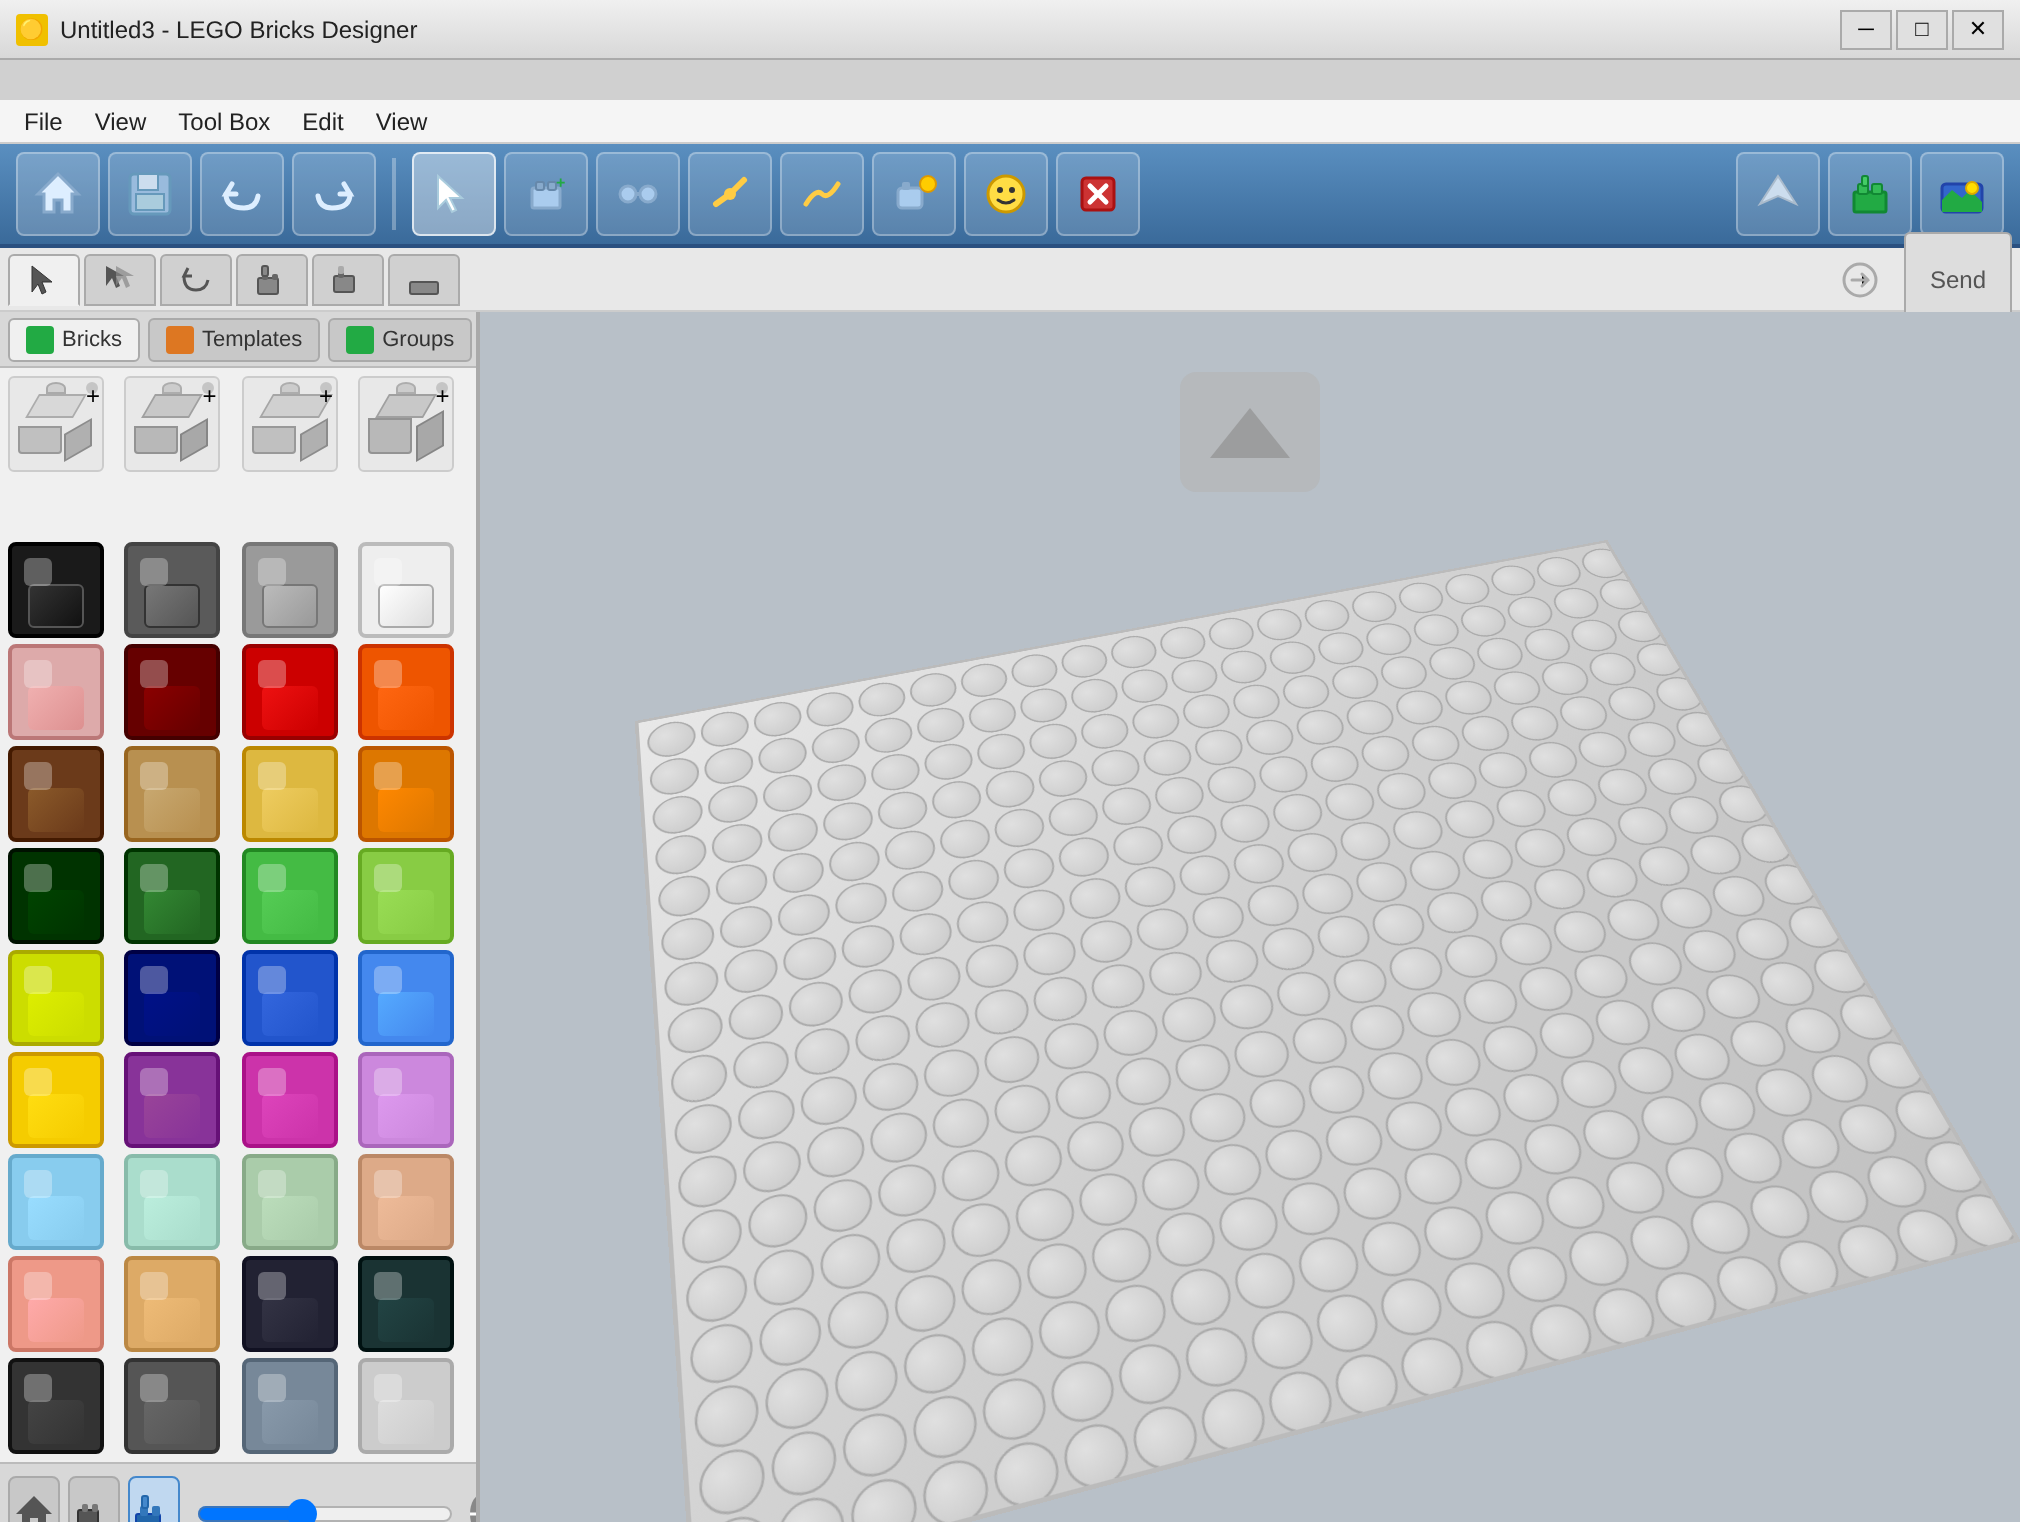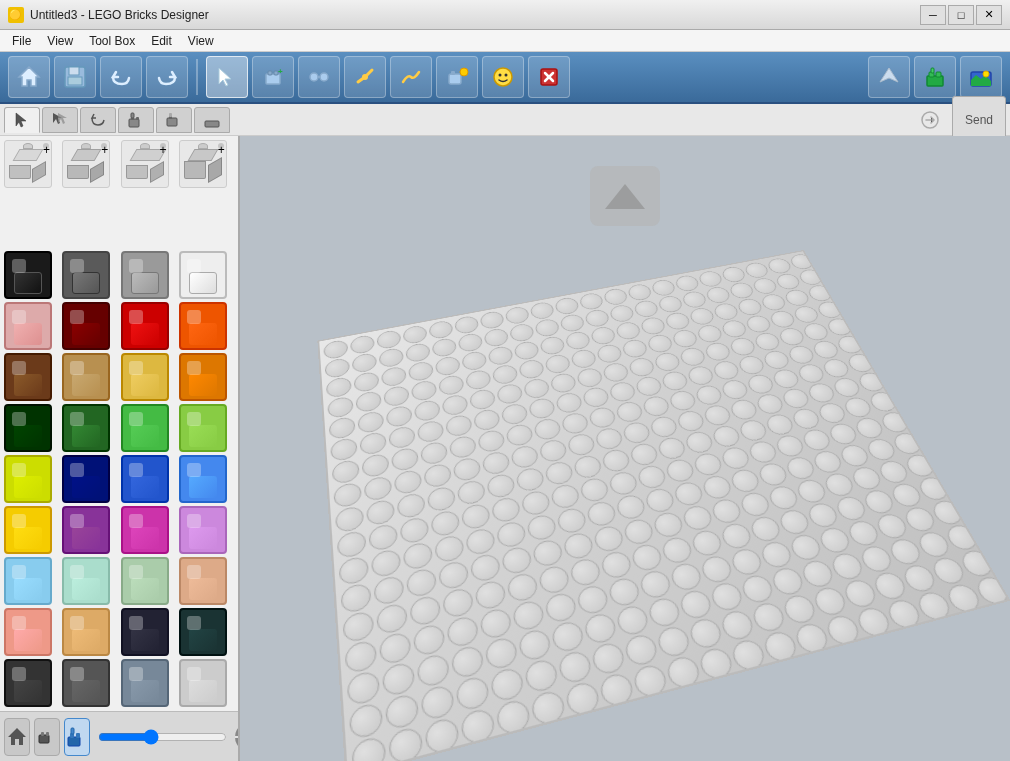--- a/index.html
+++ b/index.html
@@ -13,21 +13,21 @@
     }
     #titlebar-left { display: flex; align-items: center; gap: 6px; }
     #titlebar-icon { width: 16px; height: 16px; background: #f0c000; border-radius: 2px; display:flex; align-items:center; justify-content:center; font-size:10px; color:#333; }
     #titlebar-title { font-size: 12px; color: #222; }
     #titlebar-controls { display: flex; gap: 2px; }
     .title-btn { width: 26px; height: 20px; background: #e0e0e0; border: 1px solid #aaa; cursor: pointer; display:flex; align-items:center; justify-content:center; font-size:11px; }
 
     
     #menubar {
       height: 22px; background: #f5f5f5; display: flex; align-items: center;
-      padding: 0 4px; border-bottom: 1px solid #ccc;
+      padding: 0 4px; border-bottom: 1px solid #ccc; margin-top: 20px;
     }
     .menu-item { padding: 2px 8px; cursor: pointer; font-size: 12px; color: #222; }
 
     
     #toolbar {
       height: 52px; background: linear-gradient(to bottom, #5a8fc0, #3a6a9a);
       display: flex; align-items: center; padding: 4px 8px; gap: 4px;
       border-bottom: 2px solid #2a5080;
     }
     .toolbar-btn {
@@ -337,20 +337,35 @@
       <path d="M10,11 L18,11 M15,8 L18,11 L15,14" stroke="#aaa" stroke-width="1.5" stroke-linecap="round"></path>
     </svg>
     <button class="send-btn">Send</button>
   </div>
 </div>
 
 <div id="main">
 
   <div id="sidebar">
 
+    <div id="sidebar-tabs">
+      <div class="sidebar-tab active">
+        <div class="sidebar-tab-icon"></div>
+        <span>Bricks</span>
+      </div>
+      <div class="sidebar-tab">
+        <div class="sidebar-tab-icon orange"></div>
+        <span>Templates</span>
+      </div>
+      <div class="sidebar-tab">
+        <div class="sidebar-tab-icon"></div>
+        <span>Groups</span>
+      </div>
+
+    </div>
 
 
     <div id="brick-grid">
 
       <div class="brick-item">
         <div class="iso-brick">
           <div class="top" style="background:#d8d8d8; left:7px;"></div>
           <div class="front" style="background:#c0c0c0;"></div>
           <div class="side" style="background:#b0b0b0; right:1px; bottom:0;"></div>
           <div class="stud-top" style="background:#d0d0d0; border:1px solid #aaa;"></div>

